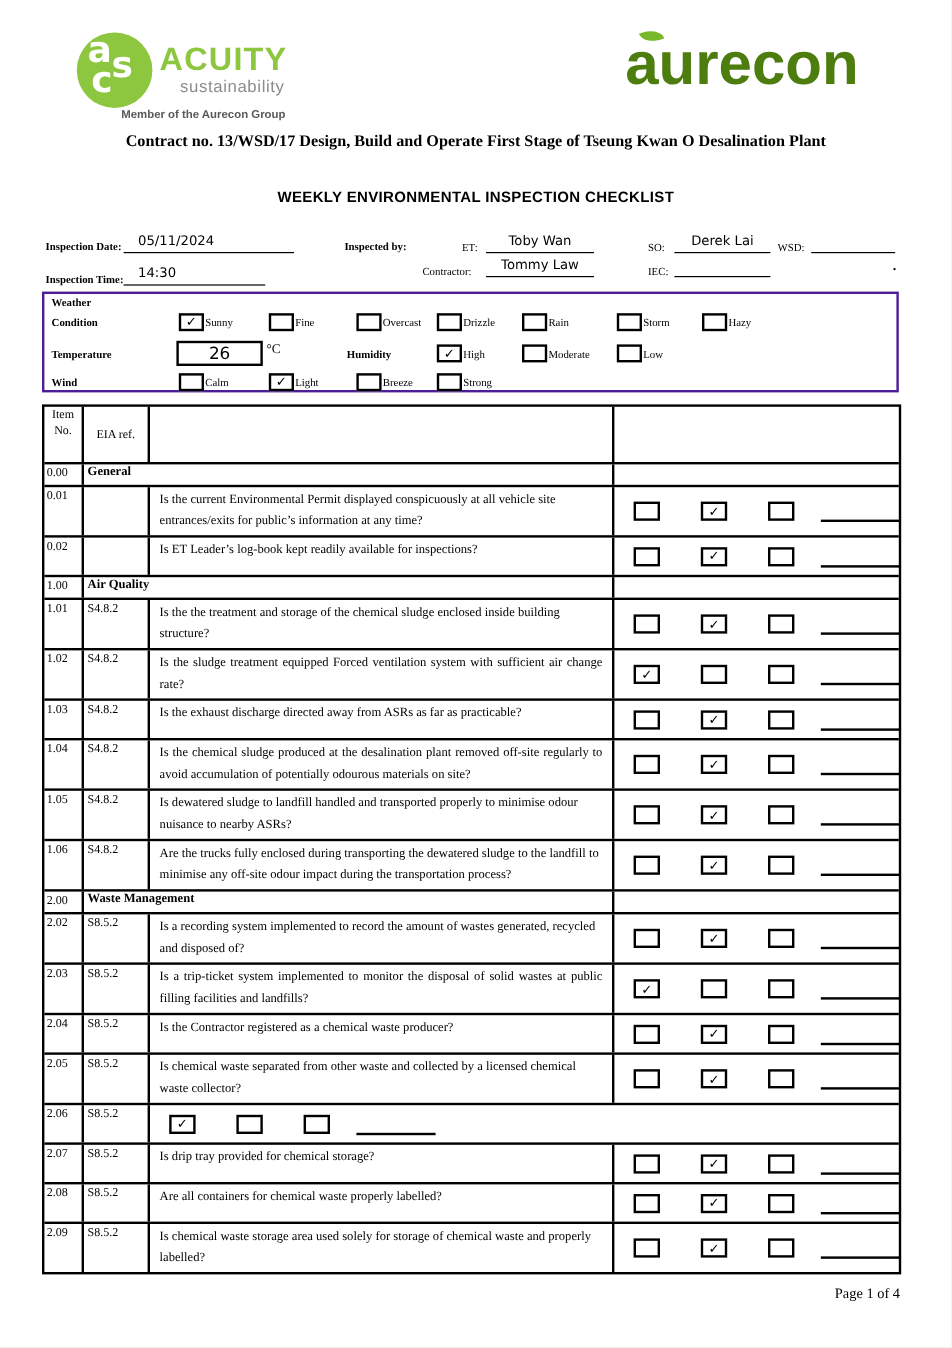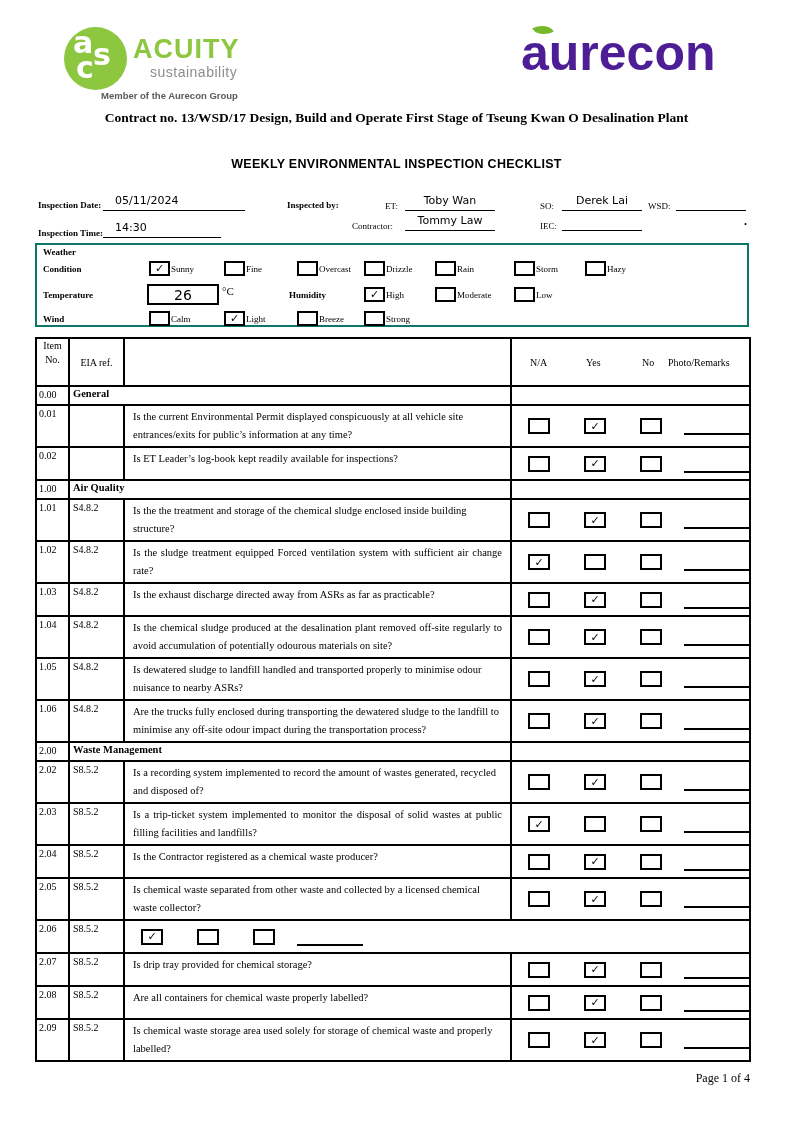--- a/index.html
+++ b/index.html
@@ -17,39 +17,39 @@
   .al-a { left:9px;  top:1px; }
   .al-s { left:29px; top:13px; }
   .al-c { left:12px; top:26px; }
   .acuity-name { position:absolute; left:133px; top:34px; font-family:"Liberation Sans",sans-serif;
     font-weight:bold; font-size:27px; letter-spacing:1px; color:#8dc63f; }
   .acuity-tag { position:absolute; left:150px; top:64px; font-family:"Liberation Sans",sans-serif;
     font-size:14px; letter-spacing:0.5px; color:#8a8d8f; }
   .acuity-member { position:absolute; left:101px; top:90px; font-family:"Liberation Sans",sans-serif;
     font-weight:bold; font-size:9.5px; color:#58595b; }
   .aurecon-word { position:absolute; left:521px; top:26px; font-family:"Liberation Sans",sans-serif;
-    font-weight:bold; font-size:50px; letter-spacing:0px; color:#4c1d95; line-height:1.1; }
+    font-weight:bold; font-size:50px; letter-spacing:0px; color:#4d7c0f; line-height:1.1; }
   .aurecon-leaf { position:absolute; left:534px; top:24px; width:18px; height:12px;
     background:#76b82a; border-radius:0 100% 0 100%; transform:rotate(-24deg); }
   
   .doc-title { position:absolute; left:0; right:0; top:110px; text-align:center;
     font-weight:bold; font-size:13.5px; }
   .doc-subtitle { position:absolute; left:0; right:0; top:157px; text-align:center;
     font-family:"Liberation Sans",sans-serif; font-weight:bold; font-size:12.5px; letter-spacing:0.3px; }
   
   .meta { position:absolute; left:0; top:188px; width:100%; height:58px; }
   .mlab { position:absolute; font-weight:bold; font-size:9px; }
   .slab { position:absolute; font-size:9px; }
   .mval { position:absolute; border-bottom:1.3px solid #000; height:17px;
     font-family:"DejaVu Sans",sans-serif; font-size:11px; padding-left:12px; white-space:nowrap; }
   .mval.ctr { text-align:center; padding-left:0; }
   .period { position:absolute; font-size:12px; font-weight:bold; }
   
   .weather { position:absolute; left:35px; top:243px; width:714px; height:84px;
-    border:2px solid #0f766e; }
+    border:2px solid #4c1d95; }
   .wtitle { position:absolute; left:6px; top:2px; font-weight:bold; font-size:9px; }
   .wrow { position:absolute; left:0; right:0; height:18px; }
   .wlab { position:absolute; left:6px; top:3px; font-weight:bold; font-size:9px;text-align:right; }
   .wopt { position:absolute; top:0; display:flex; align-items:center; }
   .woptlab { font-size:9px; margin-left:1px; }
   .cb { display:inline-flex; width:21px; height:15px; border:2px solid #000; background:#fff;
     align-items:center; justify-content:center; flex:none; }
   .mark { font-size:11px; line-height:1; font-family:"DejaVu Sans",sans-serif; }
   .tempbox { position:absolute; top:-3px; width:72px; height:21px; border:2px solid #000;
     display:flex; align-items:center; justify-content:center;
@@ -205,26 +205,20 @@
   </div>
 
   <div class="table">
     <div class="trow thead">
       <div class="cell c-item">
         <span>Item</span>
         <span>No.</span>
       </div>
       <div class="cell c-eia">EIA ref.</div>
       <div class="cell c-desc"></div>
-      <div class="cell c-checks">
-        <span class="hl hl-na">N/A</span>
-        <span class="hl hl-yes">Yes</span>
-        <span class="hl hl-no">No</span>
-        <span class="hl hl-rem">Photo/Remarks</span>
-      </div>
     </div>
     <div id="checklist-rows">
         <div class="trow section">
           <div class="cell c-item">0.00</div>
           <div class="cell c-title">General</div>
           <div class="cell c-checks"></div>
         </div>
         <div class="trow question">
           <div class="cell c-item">0.01</div>
           <div class="cell c-eia"></div>

